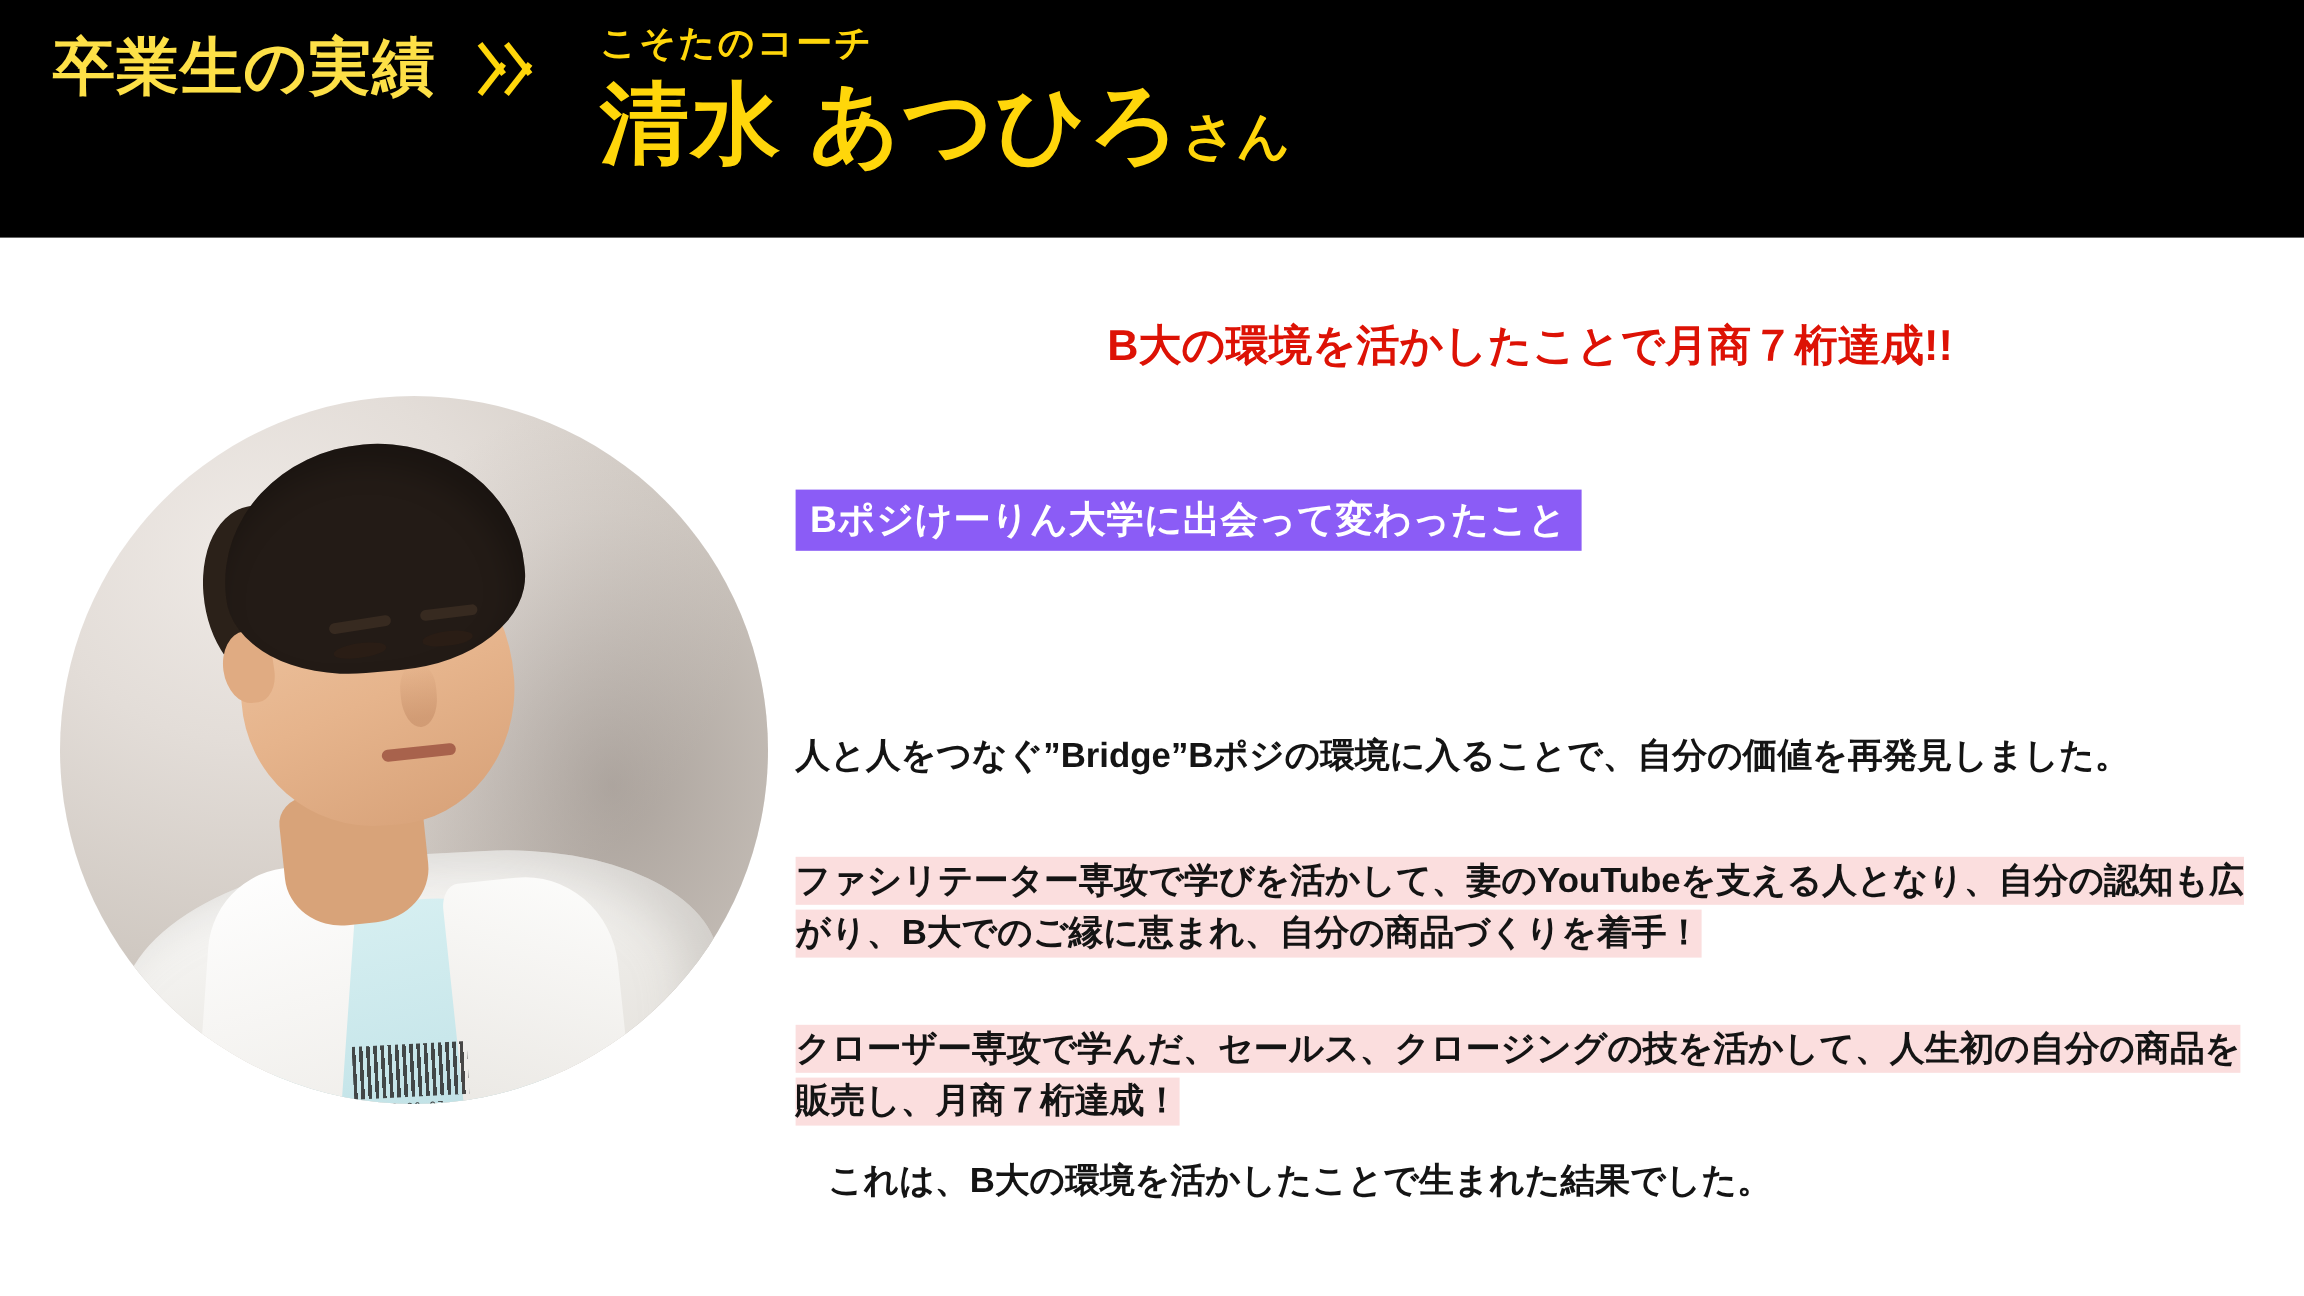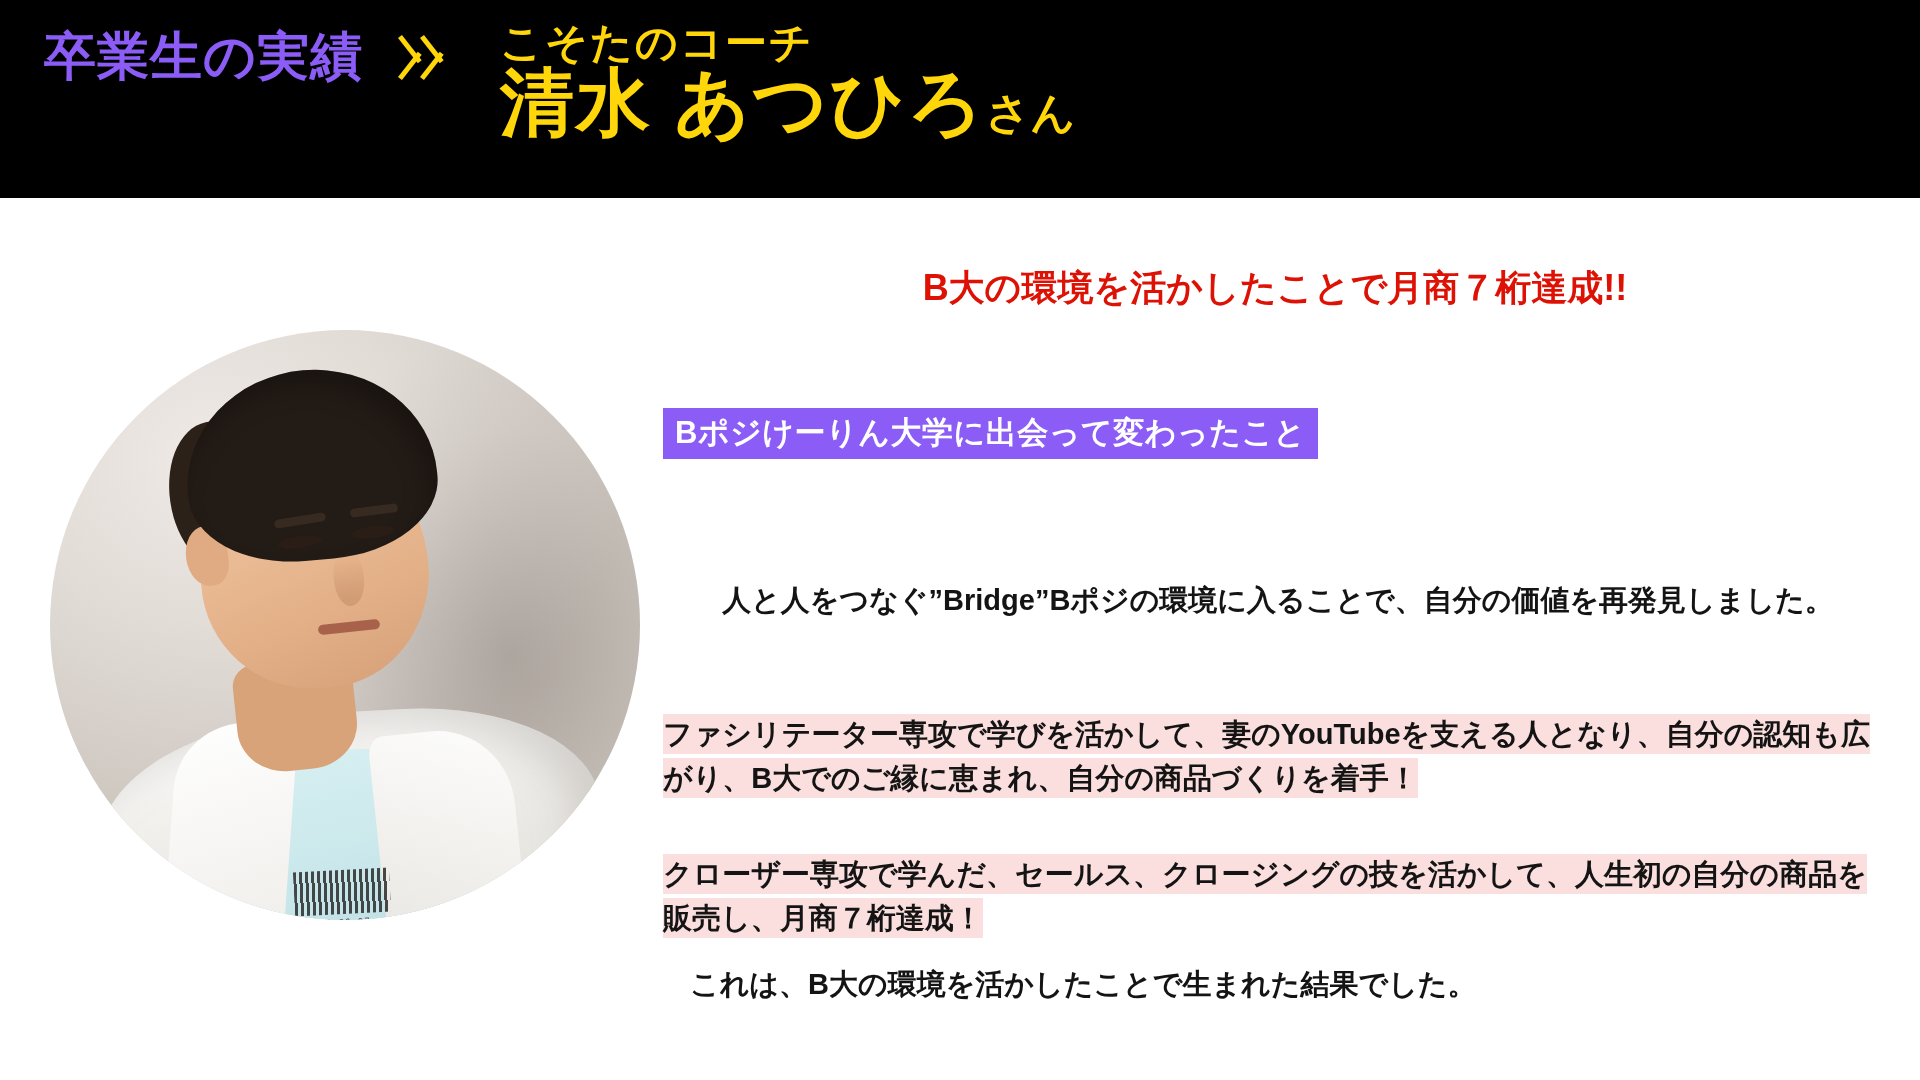--- a/index.html
+++ b/index.html
@@ -13,21 +13,21 @@
 
   
   .header{
     position:absolute;left:0;top:0;
     width:1920px;height:198px;
     background:#000000;
     overflow:hidden;
   }
   .header-left{
     position:absolute;left:44px;top:30px;
-    color:#8b5cf6;
+    color:#fde047;
     font-size:52px;
     font-weight:900;
     letter-spacing:1px;
     line-height:1;
     white-space:nowrap;
   }
   .chevrons{
     position:absolute;left:400px;top:16px;
     width:70px;height:86px;
   }
@@ -42,21 +42,21 @@
     background:#FFD60A;
   }
   .chev::before{top:18px;transform:rotate(52deg);transform-origin:left center;}
   .chev::after{top:60px;transform:rotate(-52deg);transform-origin:left center;}
   .chev.c1{left:0;}
   .chev.c2{left:22px;}
 
   .header-kicker{
     position:absolute;left:500px;top:22px;
     color:#FFD60A;
-    font-size:42px;
+    font-size:30px;
     font-weight:900;
     letter-spacing:2px;
     line-height:1;
     white-space:nowrap;
   }
   .header-name{
     position:absolute;left:500px;top:66px;
     color:#FFD60A;
     font-size:74px;
     font-weight:900;
@@ -221,21 +221,21 @@
   .body-text{
     position:absolute;left:8px;
     width:1230px;
     color:#141414;
     font-size:29px;
     font-weight:700;
     line-height:1.52;
     letter-spacing:0px;
   }
   .p1{top:488px;}
-  .p2{top:578px;text-align:center;}
+  .p2{top:608px;}
   .p3{top:712px;}
   .p4{top:852px;}
   .p5{top:962px;margin-left:27px;}
 
   .hl{
     background:#fbdede;
     box-decoration-break:clone;
     -webkit-box-decoration-break:clone;
     padding:4px 0 4px 0;
     margin-top:11px;

